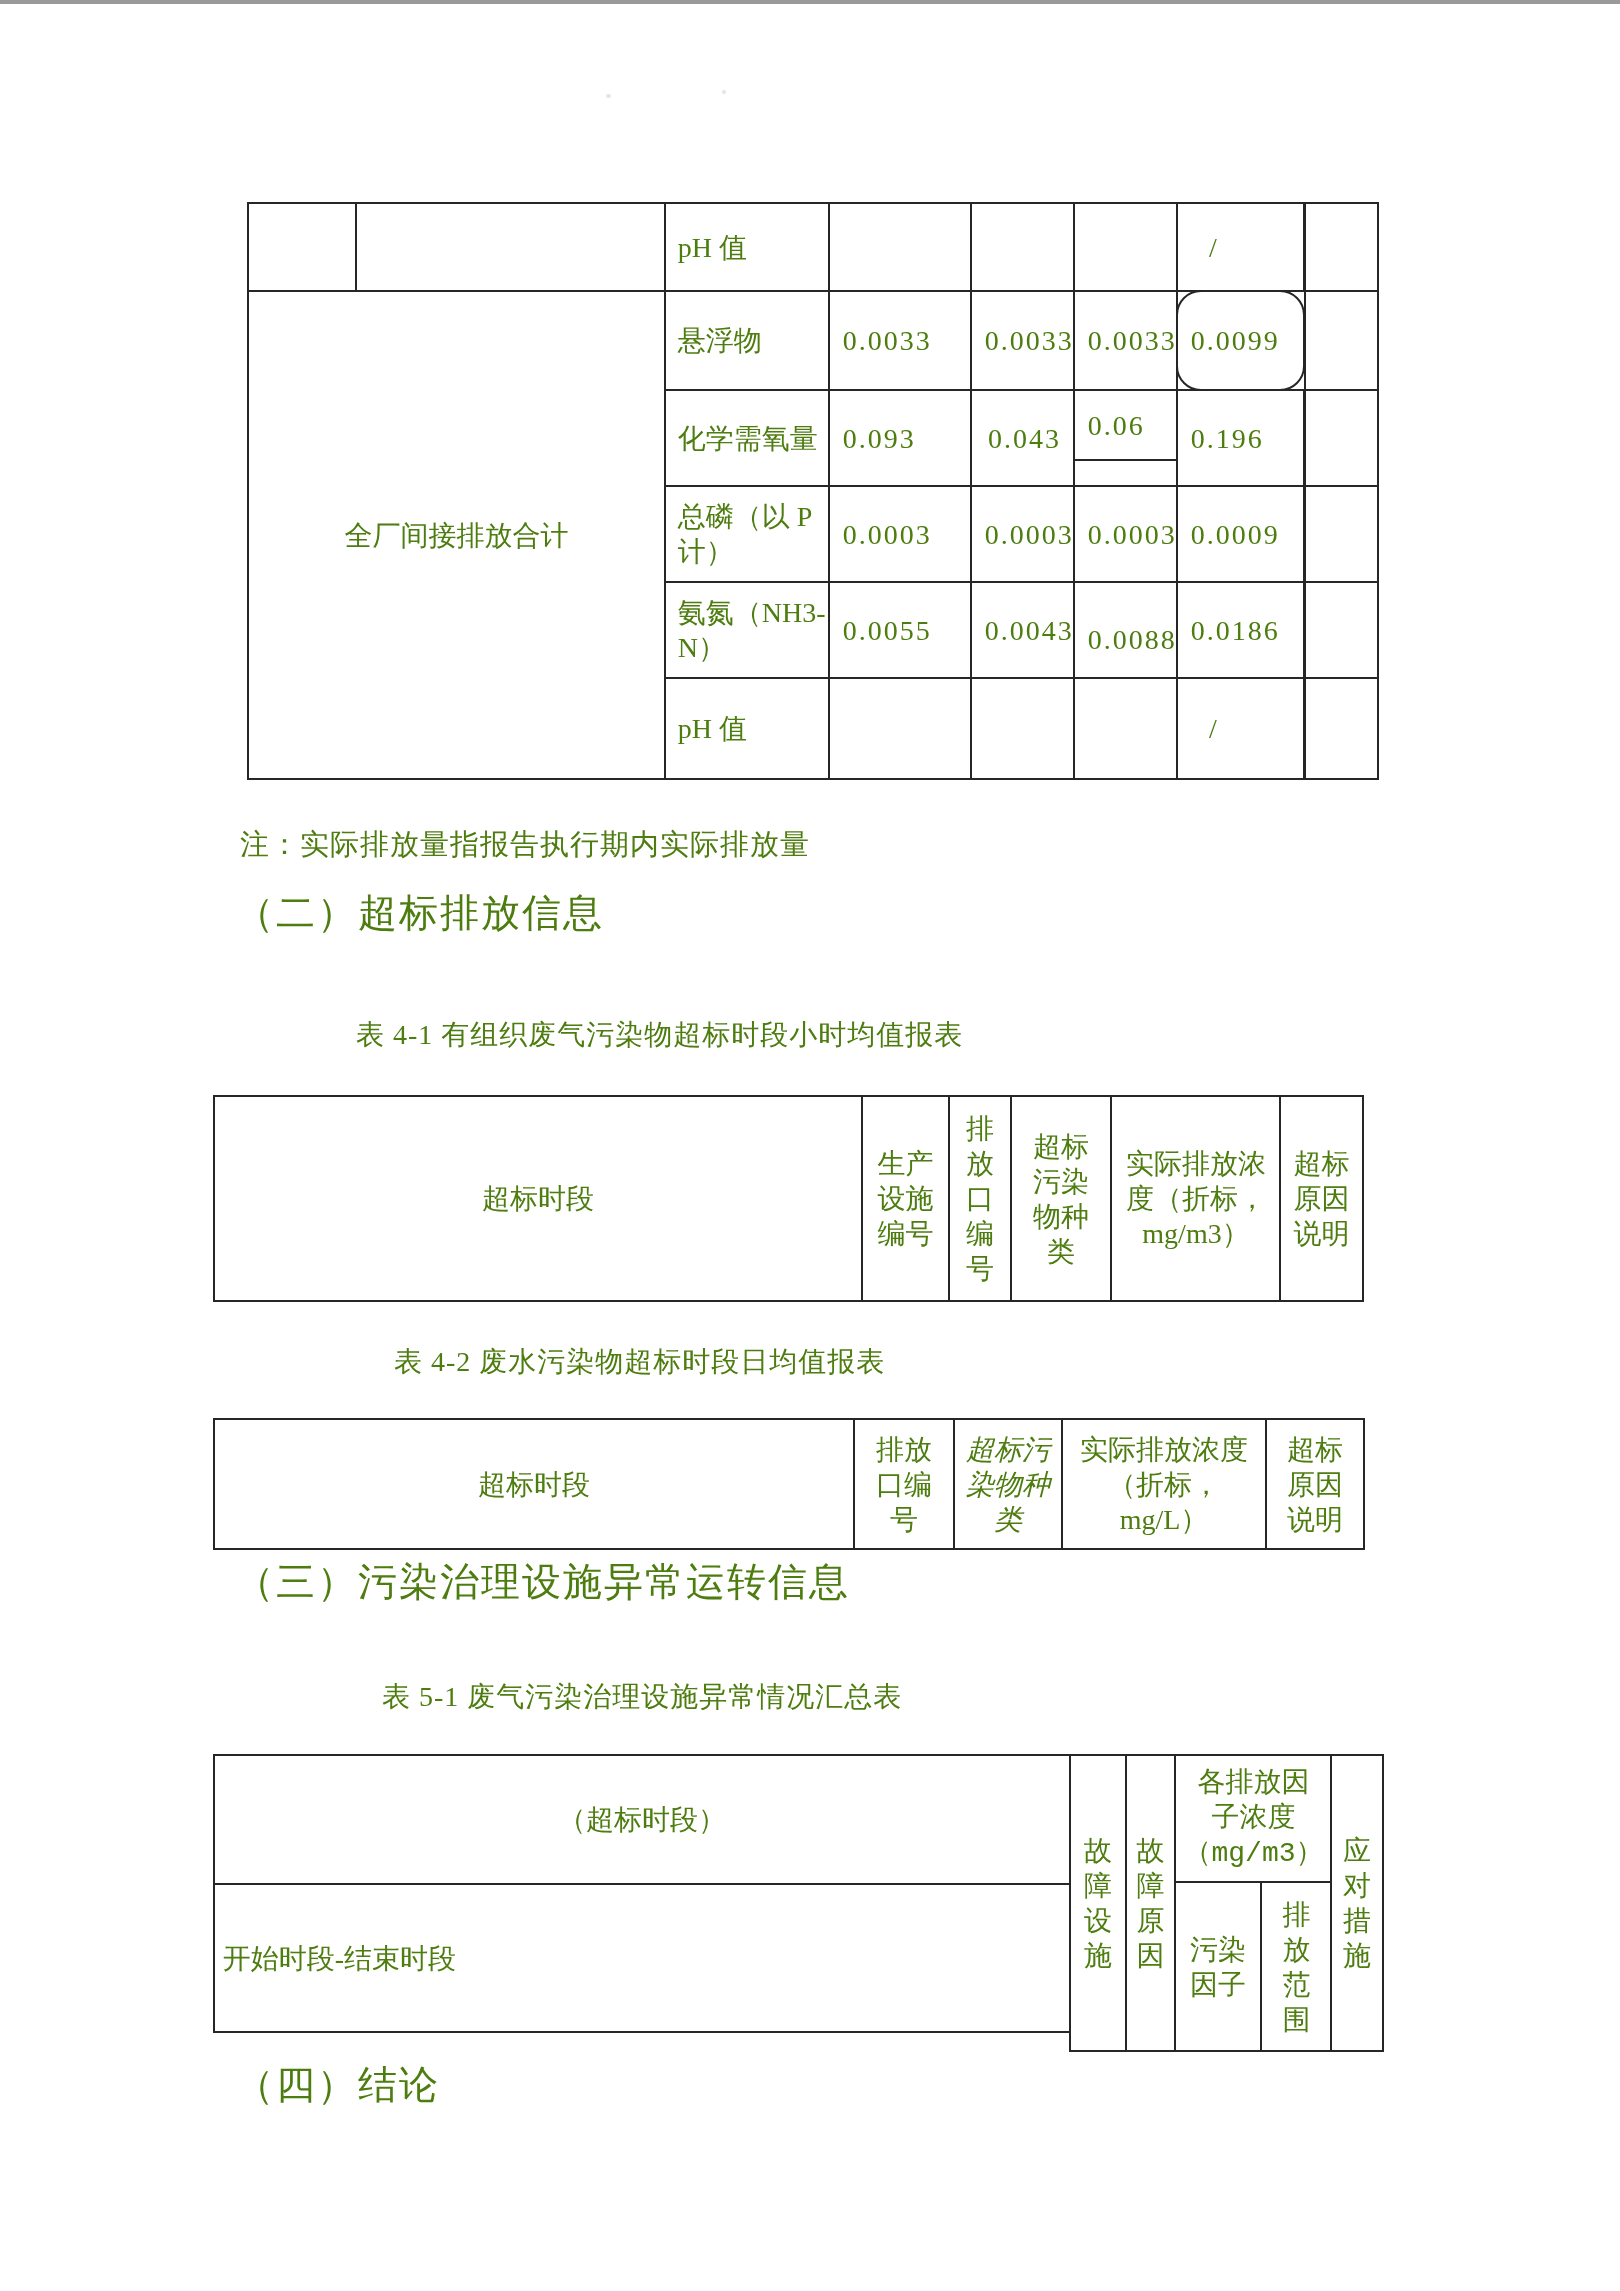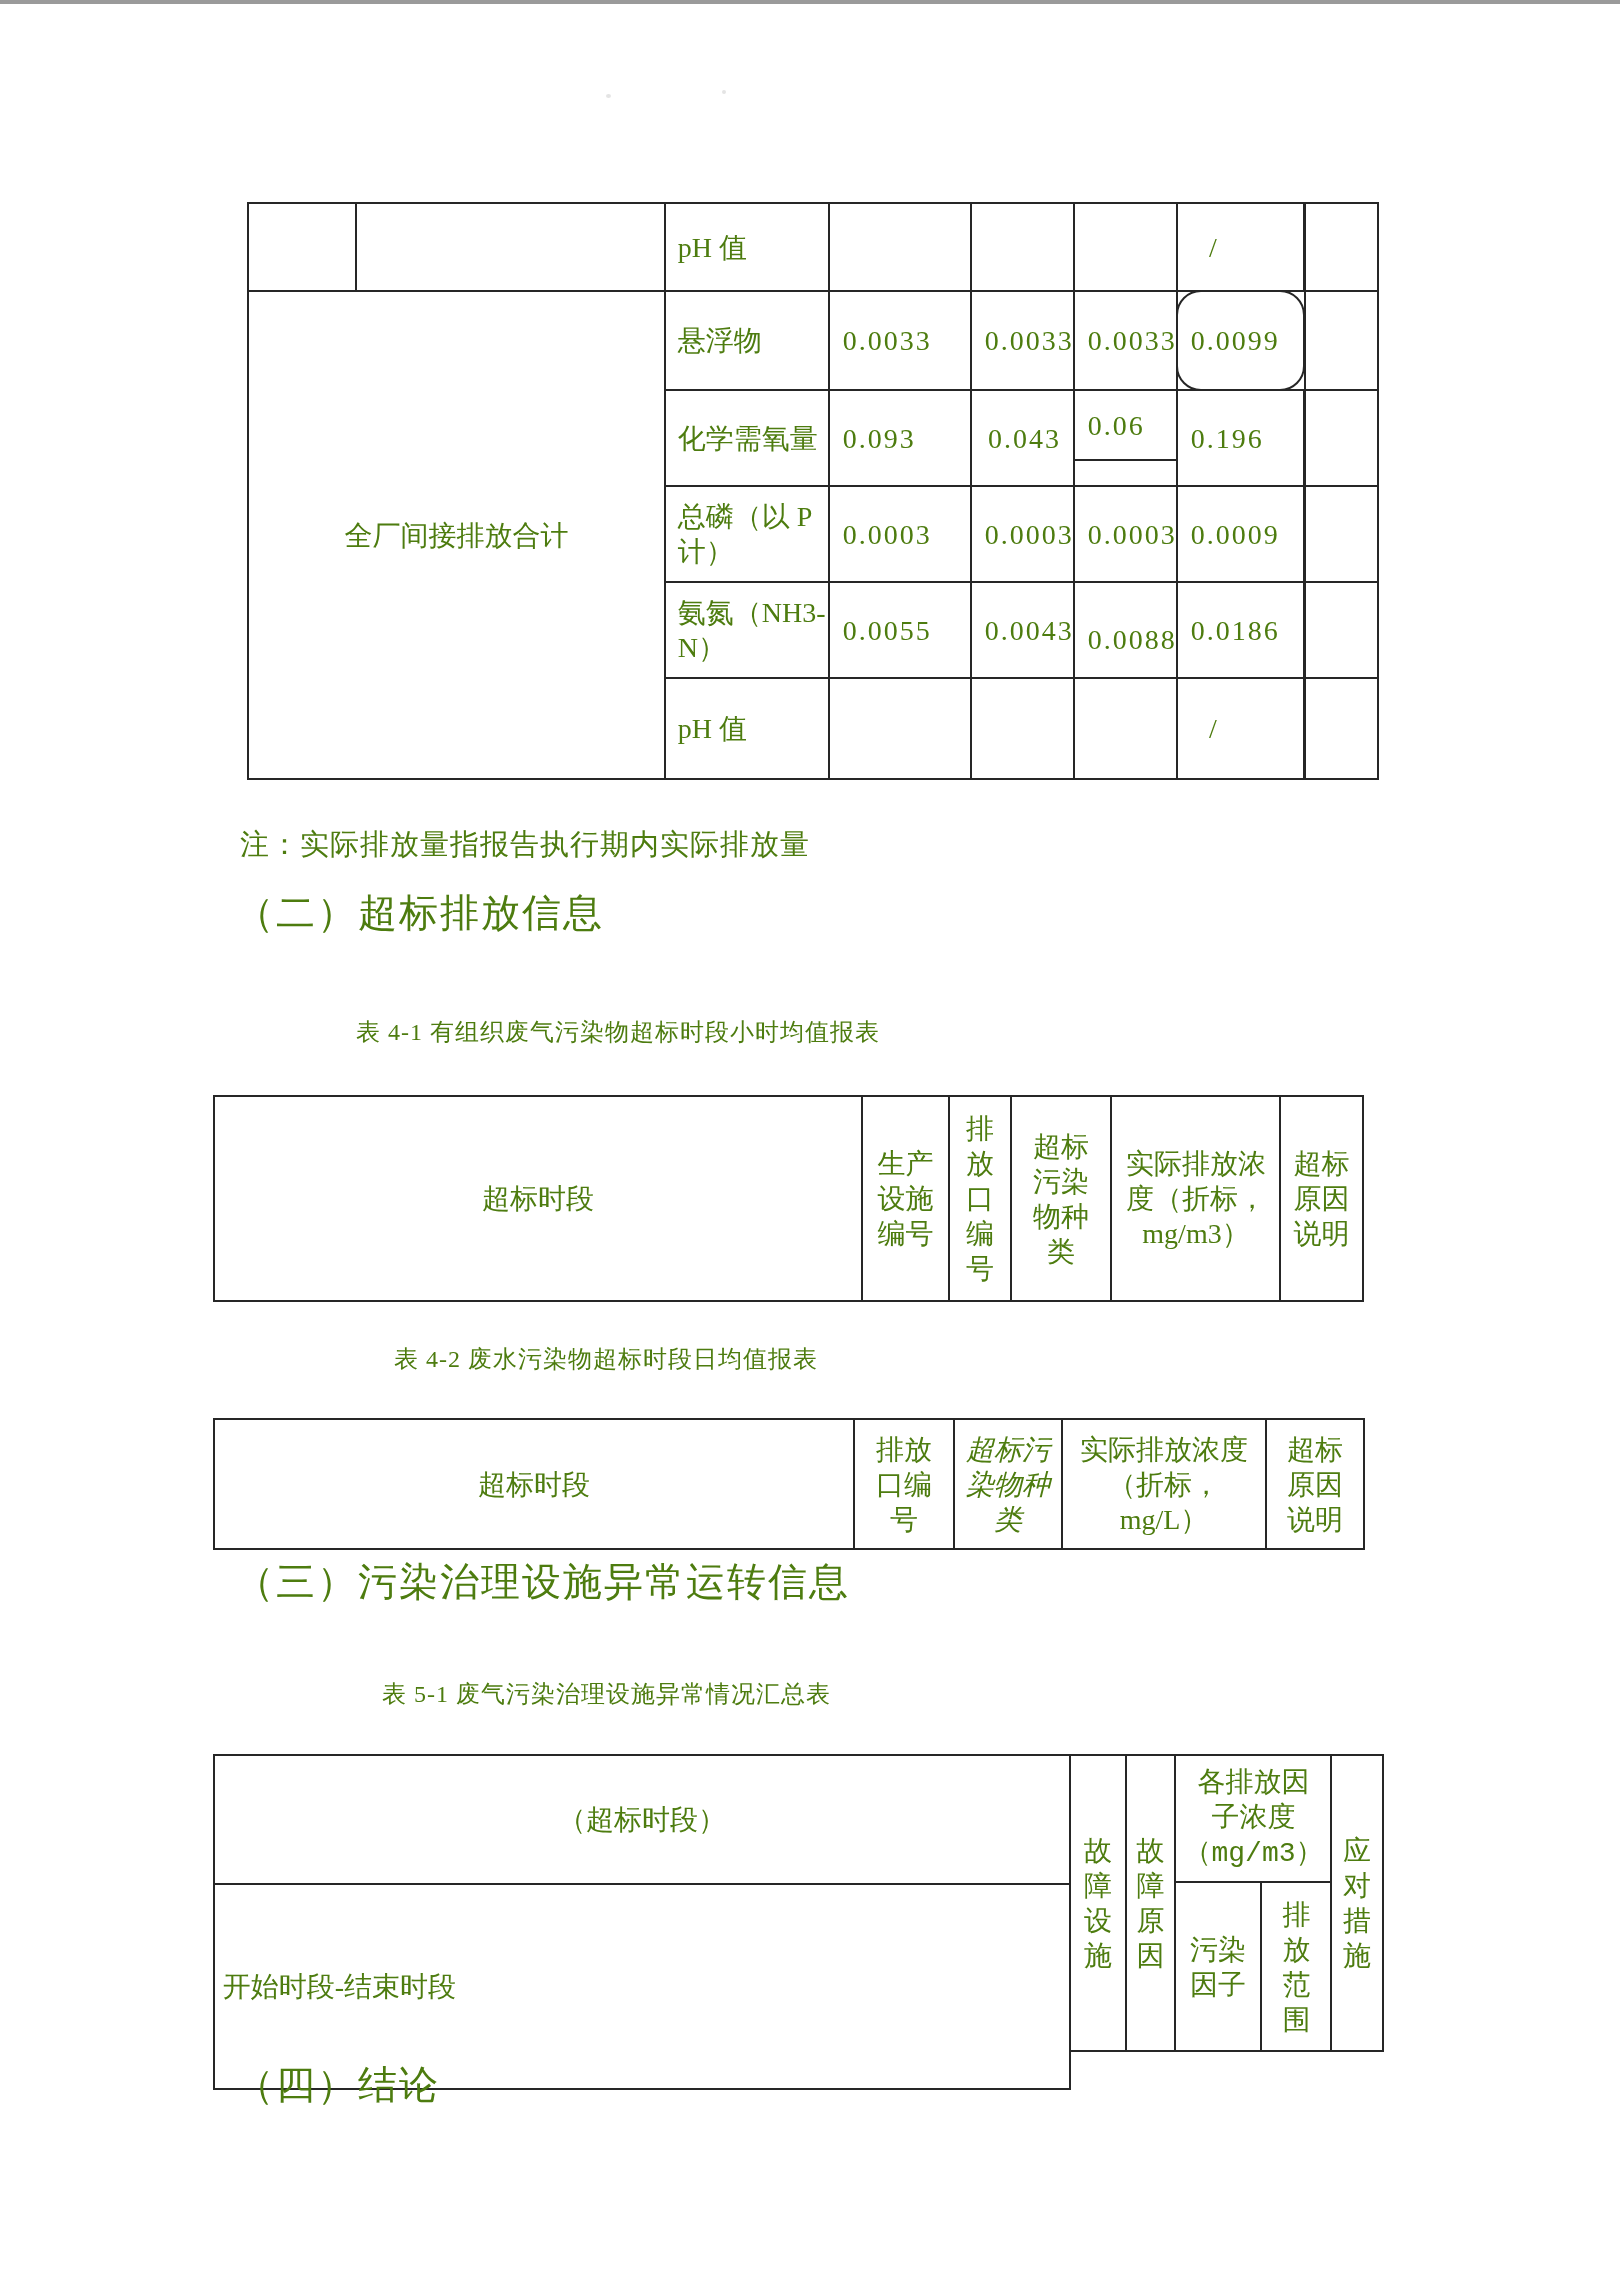--- a/index.html
+++ b/index.html
@@ -23,21 +23,21 @@
     line-height:35px;
     white-space:pre-line;
     background:#fff;
   }
   .cl{justify-content:flex-start;padding-left:11.8px;}
   .cc{justify-content:center;text-align:center;}
   .val{justify-content:flex-start;padding-left:12.7px;letter-spacing:2px;}
   .slash{justify-content:flex-start;padding-left:31px;}
   .note{position:absolute;font-size:29px;letter-spacing:1px;}
   .heading{position:absolute;font-size:39px;letter-spacing:2px;}
-  .ttl{position:absolute;font-size:24px;letter-spacing:1px;}
+  .ttl{position:absolute;font-size:28px;letter-spacing:1px;}
   .artifact{position:absolute;background:#e4e4e4;border-radius:50%;}
 </style>
 </head>
 <body>
 
 <div class="page">
 
   <div class="artifact" style="left:606px;top:90px;width:4.9px;height:3.9px;"></div>
   <div class="artifact" style="left:722px;top:86px;width:3.9px;height:3.9px;"></div>
 
@@ -137,21 +137,21 @@
 原因
 说明</div>
   </div>
 
   <div class="heading" style="left:235px;top:1551px;">（三）污染治理设施异常运转信息</div>
 
   <div class="ttl" style="left:382px;top:1674px;">表 5-1 废气污染治理设施异常情况汇总表</div>
 
   <div class="tbl" style="left:213px;top:1750px;width:1171px;height:298px;">
     <div class="c cc" style="left:0px;top:0px;width:858px;height:131px;">（超标时段）</div>
-    <div class="c cl" style="left:0px;top:129px;width:858px;height:207px;padding-left:7.8px;">开始时段-结束时段</div>
+    <div class="c cl" style="left:0px;top:129px;width:858px;height:150px;padding-left:7.8px;">开始时段-结束时段</div>
     <div class="c cc" style="left:856px;top:0px;width:58px;height:298px;">故
 障
 设
 施</div>
     <div class="c cc" style="left:912px;top:0px;width:51px;height:298px;">故
 障
 原
 因</div>
     <div class="c cc" style="left:961px;top:0px;width:159px;height:129px;font-family:Liberation Mono, monospace;">各排放因
 子浓度

